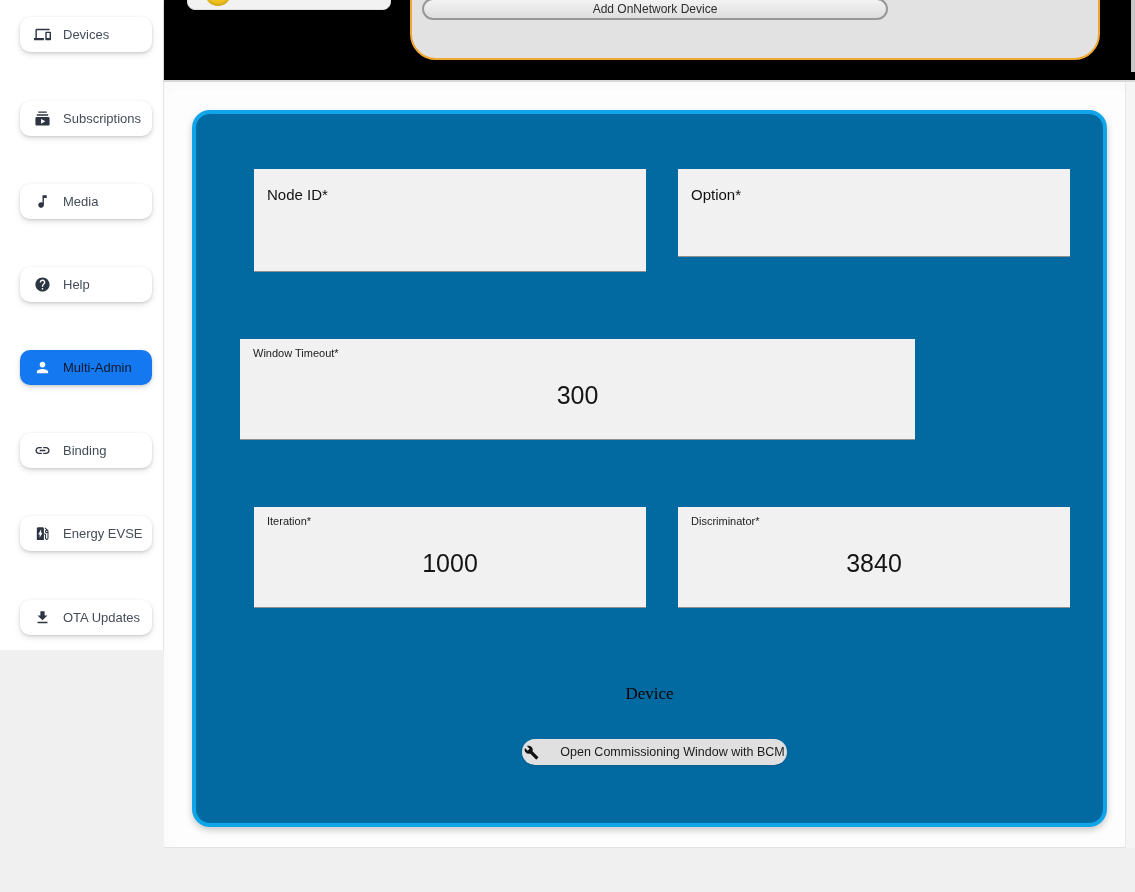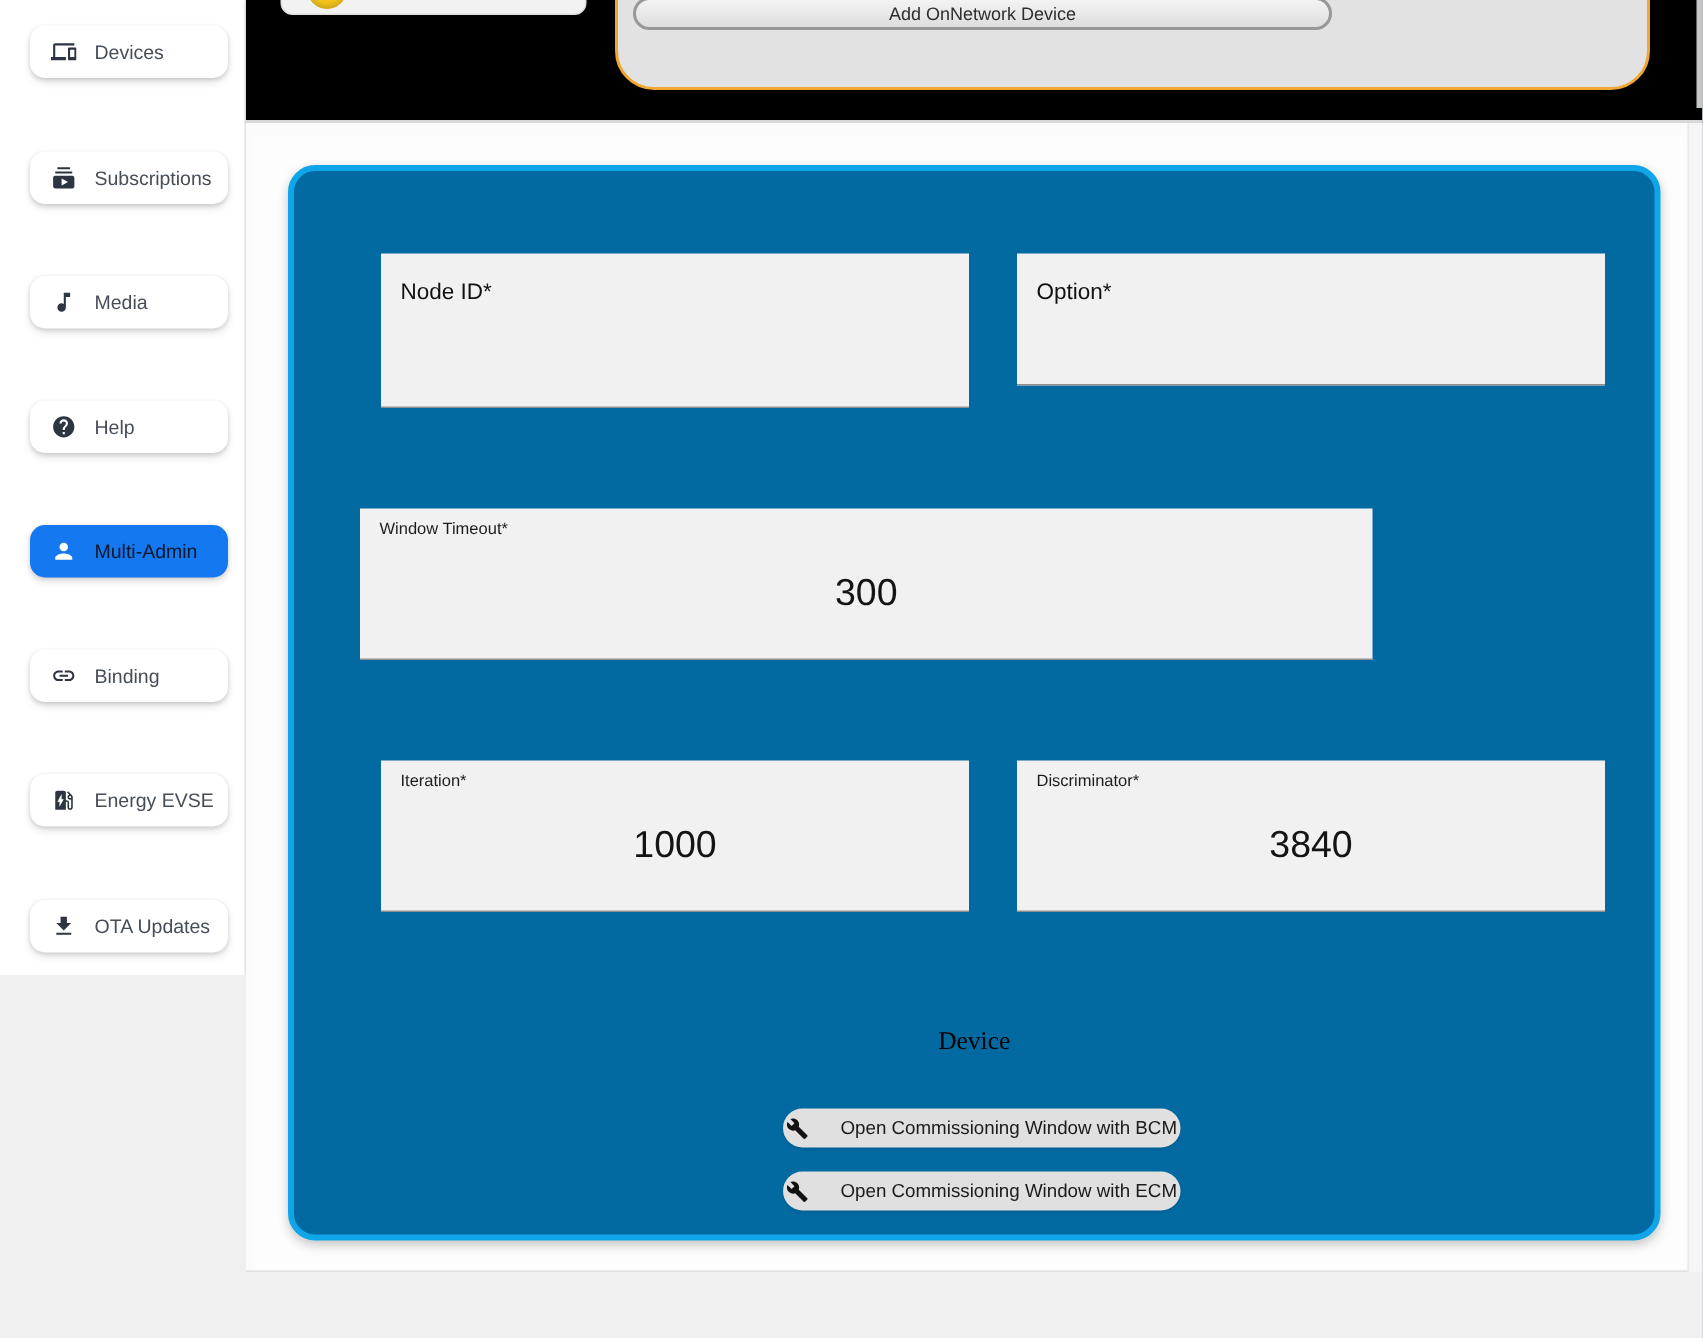--- a/index.html
+++ b/index.html
@@ -182,26 +182,20 @@
 
         <div class="actions-title">Device</div>
 
         <div class="action-btn bcm">
           <svg viewBox="0 0 24 24">
               <path d="M22.7 19l-9.1-9.1c.9-2.3.4-5-1.5-6.9-2-2-5-2.4-7.4-1.3L9 6 6 9 1.6 4.7C.4 7.1.9 10.1 2.9 12.1c1.9 1.9 4.6 2.4 6.9 1.5l9.1 9.1c.4.4 1 .4 1.4 0l2.3-2.3c.5-.4.5-1.1.1-1.4z"></path>
             </svg>
           <span>Open Commissioning Window with BCM</span>
         </div>
 
-        <div class="action-btn ecm">
-          <svg viewBox="0 0 24 24">
-              <path d="M22.7 19l-9.1-9.1c.9-2.3.4-5-1.5-6.9-2-2-5-2.4-7.4-1.3L9 6 6 9 1.6 4.7C.4 7.1.9 10.1 2.9 12.1c1.9 1.9 4.6 2.4 6.9 1.5l9.1 9.1c.4.4 1 .4 1.4 0l2.3-2.3c.5-.4.5-1.1.1-1.4z"></path>
-            </svg>
-          <span>Open Commissioning Window with ECM</span>
-        </div>
 
       </div>
     </div>
 
     <div class="scroll-thumb"></div>
   </div>
 
 </div>
 
 </body></html>

